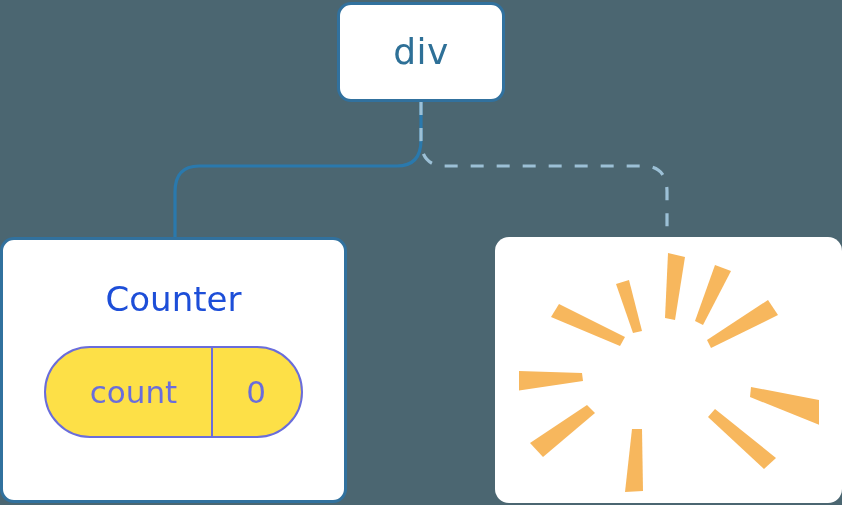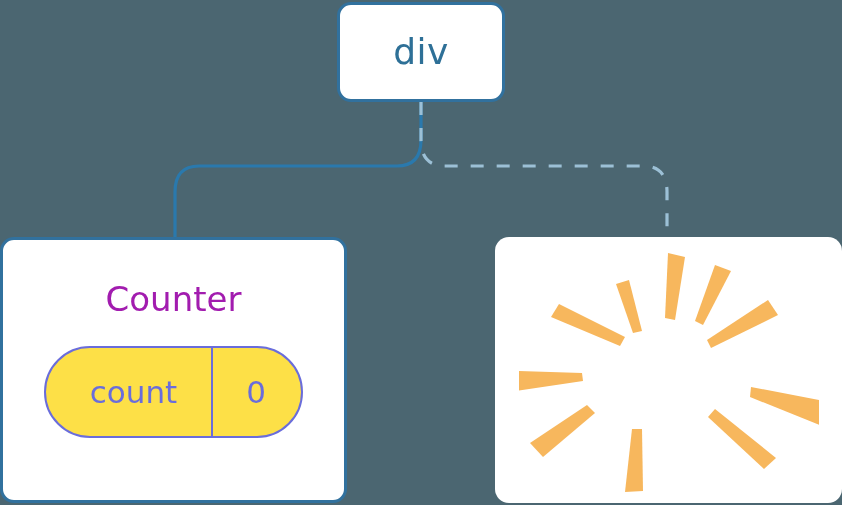--- a/index.html
+++ b/index.html
@@ -61,21 +61,21 @@
     width: 347px;
     height: 266px;
     border: 3px solid #31719e;
     border-radius: 14px;
     display: flex;
     flex-direction: column;
     align-items: center;
     padding-top: 42px;
   }
   #node-counter .node-title {
-    color: #a21caf;
+    color: #1d4ed8;
     font-size: 34px;
     font-weight: 400;
     line-height: 1;
     margin-bottom: 30px;
   }
 
   
   .state-pill {
     display: flex;
     align-items: stretch;

